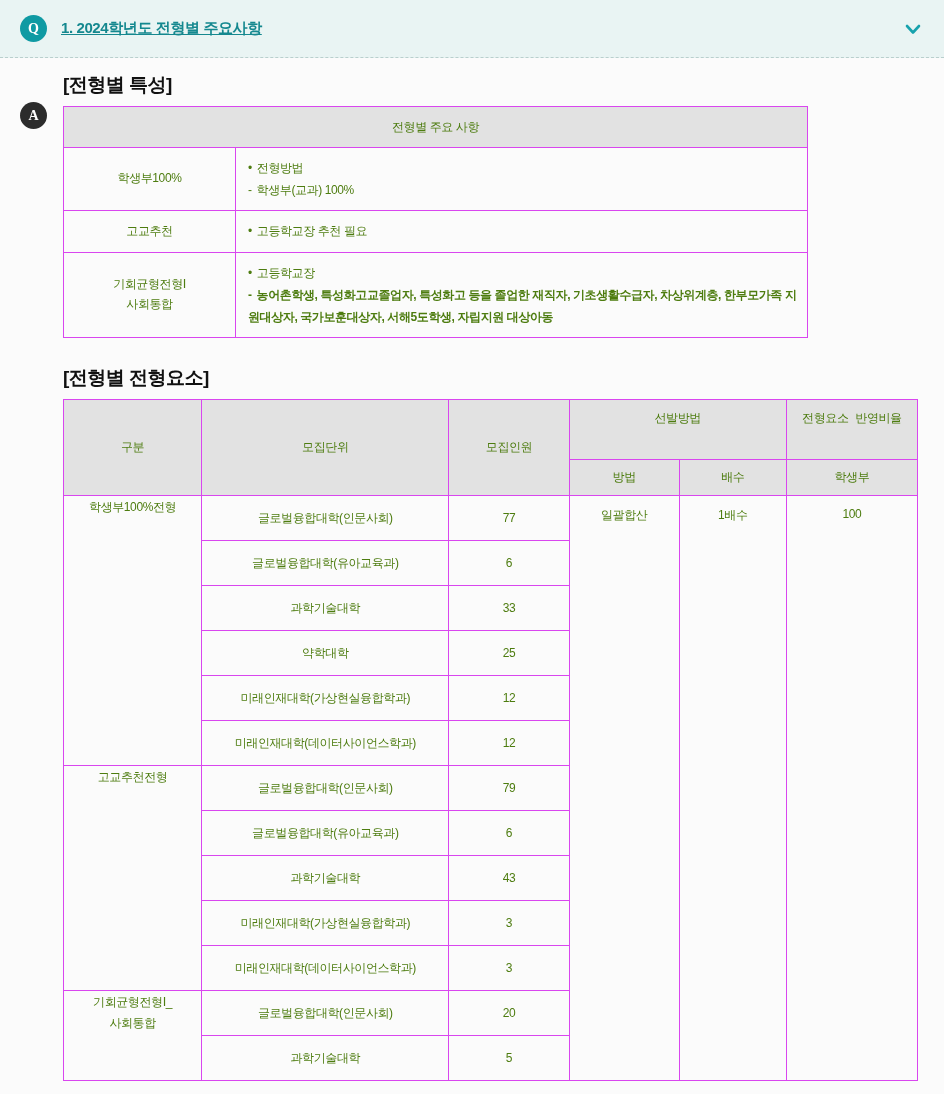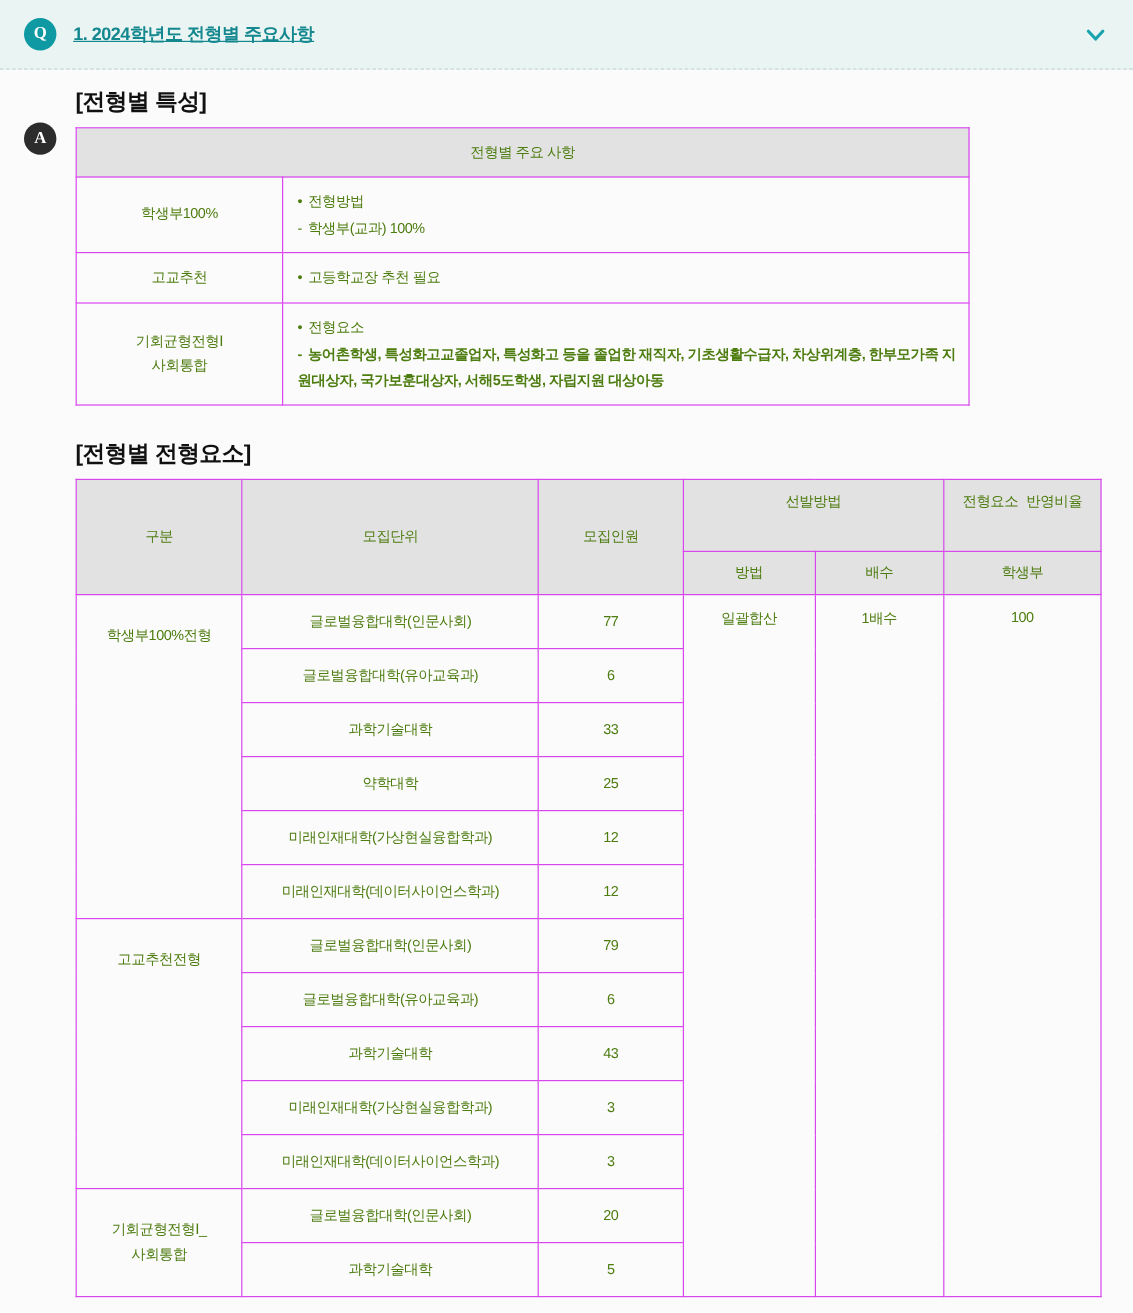--- a/index.html
+++ b/index.html
@@ -74,21 +74,21 @@
   .li.wrap{white-space:normal;font-weight:bold;}
   .bullet::before{content:"\2022";margin-right:5px;}
   .dash::before{content:"-";margin-right:5px;}
   
   .tbl-elem{width:855px;table-layout:fixed;}
   .tbl-elem th{background:#e2e2e2;text-align:center;}
   .tbl-elem .h-top{height:60px;}
   .tbl-elem .h-sub{height:36px;}
   .tbl-elem td{text-align:center;height:42px;vertical-align:middle;}
   .tbl-elem td.vtop{vertical-align:top;padding-top:11px;}
-  .tbl-elem td.grp{vertical-align:top;padding-top:23px;line-height:1.7;}
+  .tbl-elem td.grp{vertical-align:top;padding-top:1px;line-height:1.7;}
   .c1{width:138px;} .c2{width:247px;} .c3{width:120px;}
   .c4{width:110px;} .c5{width:107px;} .c6{width:131px;}
 </style>
 </head>
 <body>
 
 <div class="qa-header">
   <div class="badge badge-q">Q</div>
   <div class="q-title">1. 2024학년도 전형별 주요사항</div>
   <span class="chevron">
@@ -129,21 +129,21 @@
             <span class="li bullet">고등학교장 추천 필요</span>
           </td>
         </tr>
 
         <tr>
           <td class="rowlabel">
             <div>기회균형전형Ⅰ</div>
             <div>사회통합</div>
           </td>
           <td class="rowbody">
-            <span class="li bullet">전형요소</span>
+            <span class="li bullet">고등학교장</span>
             <span class="li wrap dash">농어촌학생, 특성화고교졸업자, 특성화고 등을 졸업한 재직자, 기초생활수급자, 차상위계층, 한부모가족 지원대상자, 국가보훈대상자, 서해5도학생, 자립지원 대상아동</span>
           </td>
         </tr>
       </tbody>
     </table>
 
     <div class="sec-title second">[전형별 전형요소]</div>
 
     <table class="tbl-elem">
       <colgroup>

